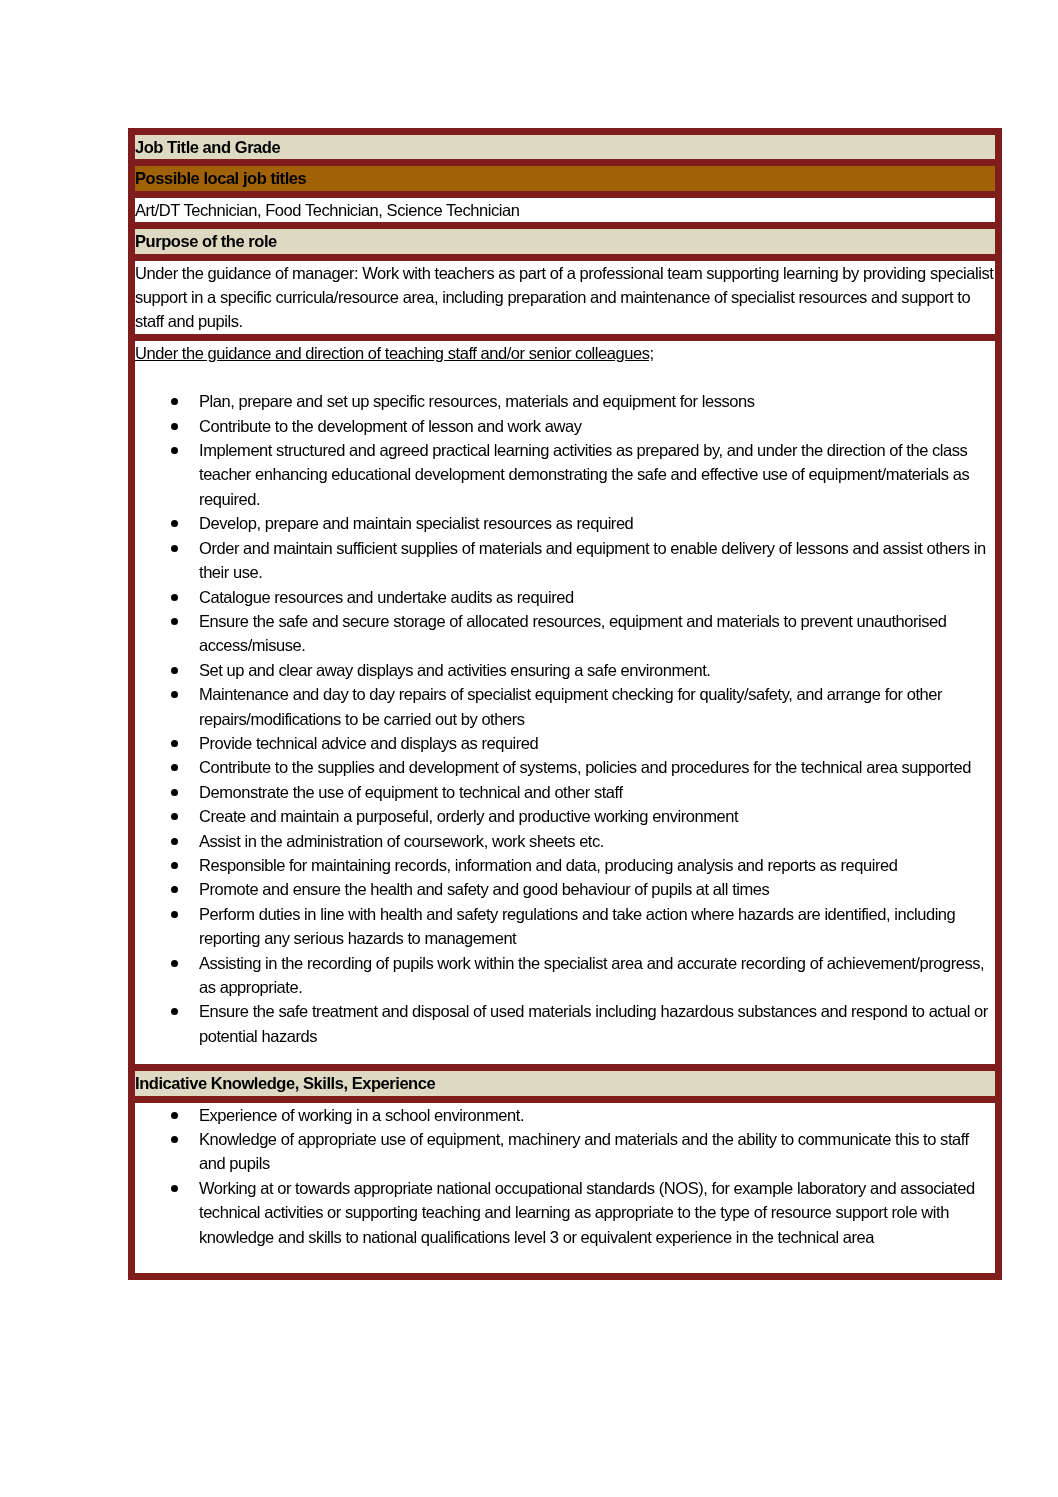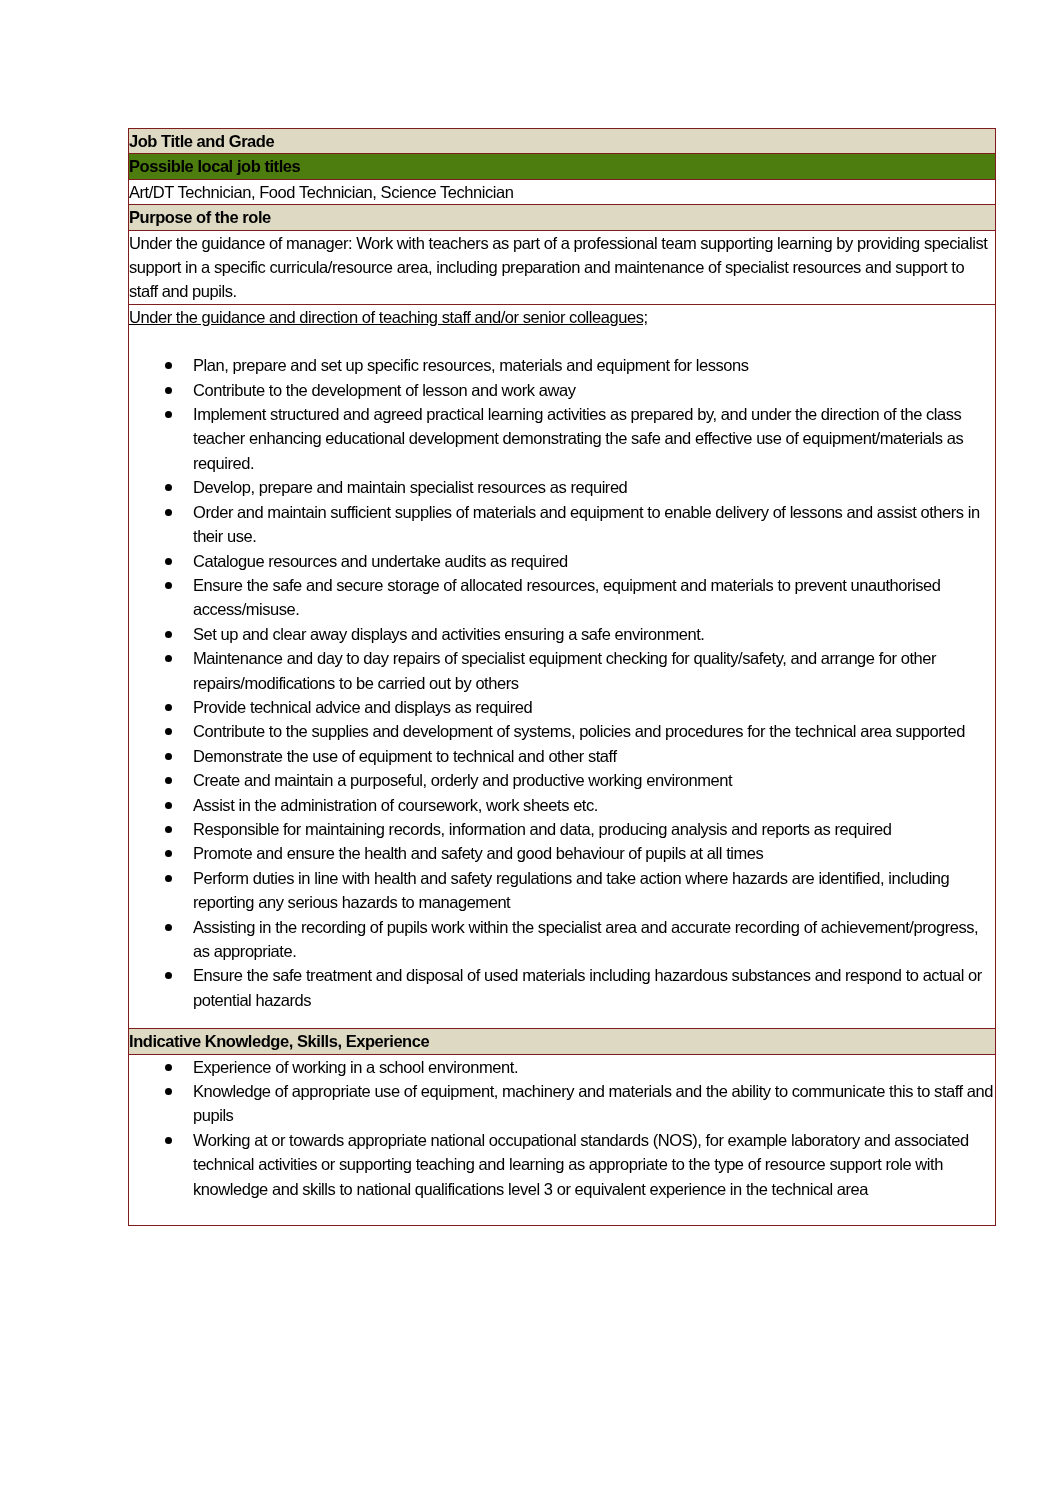--- a/index.html
+++ b/index.html
@@ -4,24 +4,24 @@
 <style>
   html, body { margin: 0; padding: 0; background: #ffffff; }
   body { width: 1058px; height: 1497px; position: relative; font-family: "Liberation Sans", sans-serif; color: #000; }
   .page { position: absolute; left: 0; top: 0; width: 1058px; height: 1497px; background: #fff; }
   table.jd {
     position: absolute; left: 128px; top: 128px; width: 867px;
     border-collapse: collapse; table-layout: fixed;
     font-size: 16.5px; line-height: 24.4px; letter-spacing: -0.45px;
   }
   table.jd td {
-    border: 1px solid #7f1d1d; padding: 0 0; vertical-align: top;
+    border: 7px solid #7f1d1d; padding: 0 0; vertical-align: top;
   }
   tr.hdr-tan td { background: #DDD9C3; font-weight: bold; height: 23px; }
-  tr.hdr-gray td { background: #4d7c0f; font-weight: bold; height: 23px; }
+  tr.hdr-gray td { background: #a16207; font-weight: bold; height: 23px; }
   tr.plain td { height: 23px; }
   .bold { font-weight: bold; }
   .intro { margin: 0; text-decoration: underline; }
   ul.bullets {
     margin: 0; padding: 0 0 0 64px; list-style: none;
   }
   ul.bullets li { position: relative; }
   ul.bullets li::before {
     content: ""; position: absolute; left: -28px; top: 9px;
     width: 7px; height: 7px; border-radius: 50%; background: #000;

